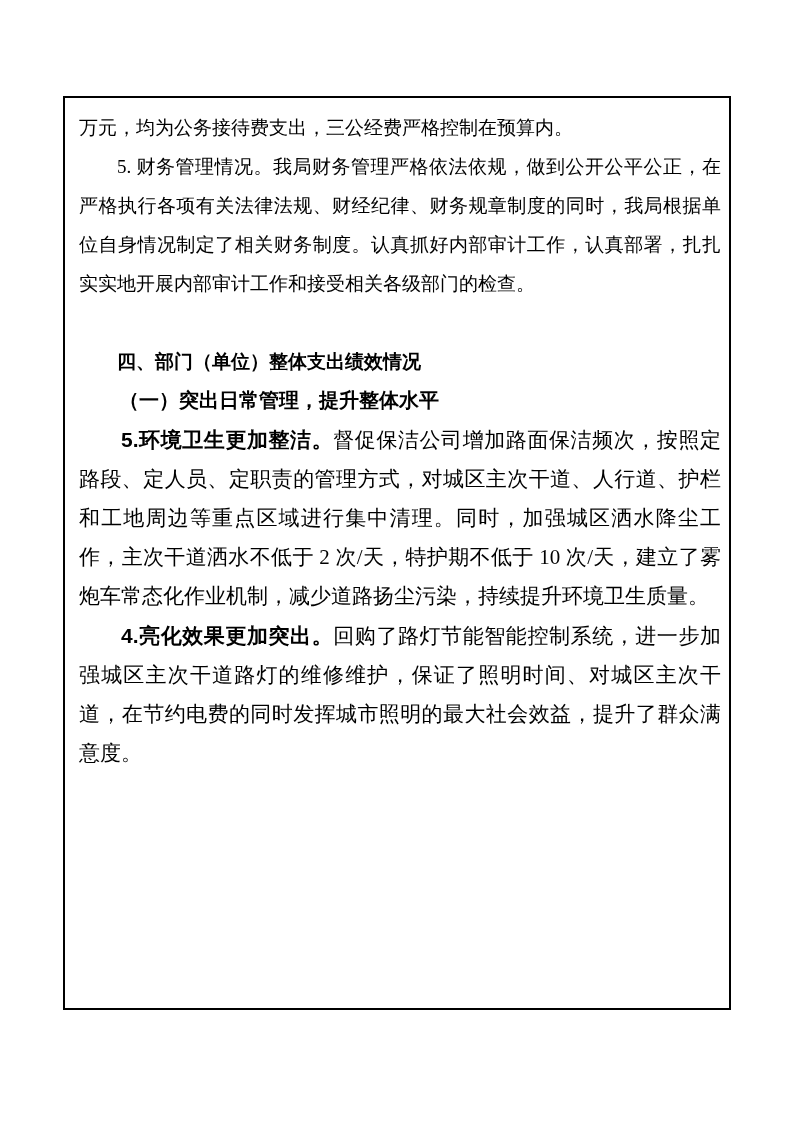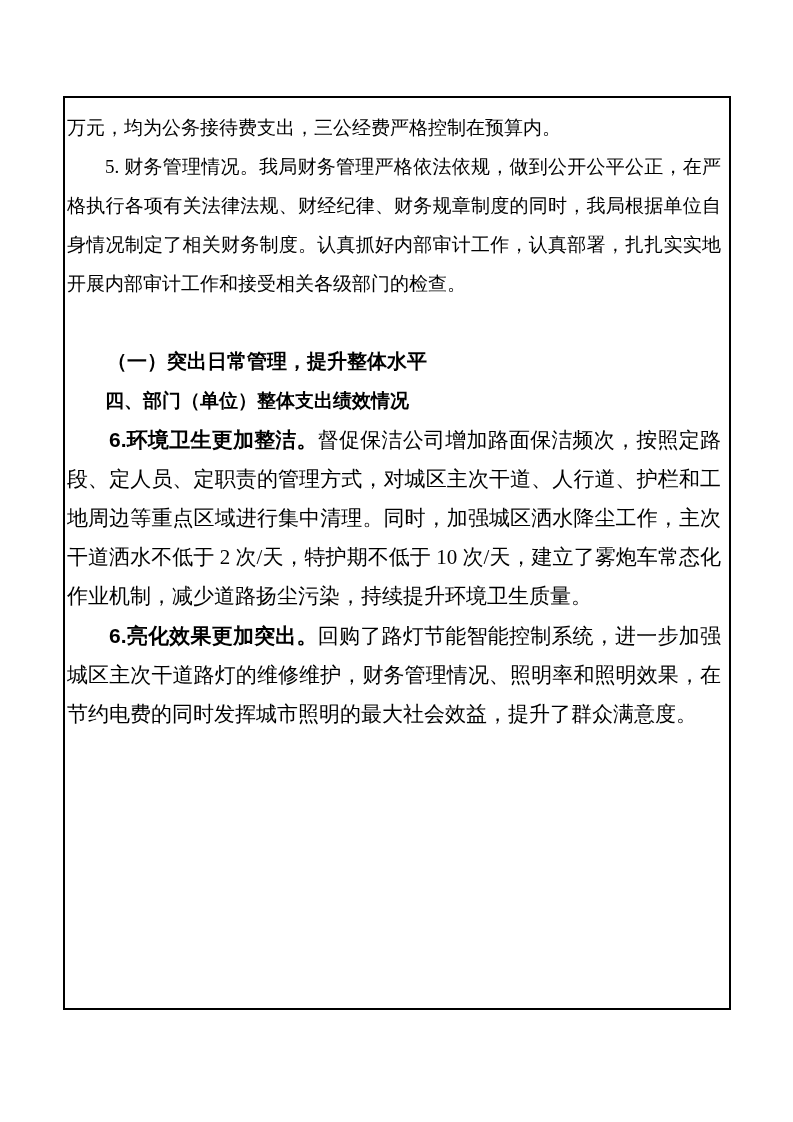--- a/index.html
+++ b/index.html
@@ -17,21 +17,21 @@
     background: #ffffff;
     overflow: hidden;
   }
   .content-box {
     position: absolute;
     left: 63px;
     top: 96px;
     width: 668px;
     height: 914px;
     border: 2px solid #000000;
-    padding: 10px 8px 0 2px;
+    padding: 10px 8px 0 14px;
     background: #ffffff;
   }
   .para {
     margin: 0;
     color: #000000;
     text-align: justify;
   }
   .para.indent { text-indent: 2em; }
   .style-body {
     font-size: 19px;
@@ -64,19 +64,19 @@
 </style>
 </head>
 <body>
 
 <div class="page">
   <div class="content-box">
     <div id="paragraphs">
         <p class="para style-body"><span class="run">万元，均为公务接待费支出，三公经费严格控制在预算内。</span></p>
         <p class="para style-body indent"><span class="run">5. 财务管理情况。我局财务管理严格依法依规，做到公开公平公正，在严格执行各项有关法律法规、财经纪律、财务规章制度的同时，我局根据单位自身情况制定了相关财务制度。认真抓好内部审计工作，认真部署，扎扎实实地开展内部审计工作和接受相关各级部门的检查。</span></p>
         <p class="para style-spacer"></p>
+        <p class="para style-heading1 indent"><span class="run run-bold">四、部门（单位）整体支出绩效情况</span></p>
         <p class="para style-heading2 indent"><span class="run run-bold">（一）突出日常管理，提升整体水平</span></p>
-        <p class="para style-heading1 indent"><span class="run run-bold">四、部门（单位）整体支出绩效情况</span></p>
-        <p class="para style-section indent"><span class="run run-bold">6.环境卫生更加整洁。</span><span class="run">督促保洁公司增加路面保洁频次，按照定路段、定人员、定职责的管理方式，对城区主次干道、人行道、护栏和工地周边等重点区域进行集中清理。同时，加强城区洒水降尘工作，主次干道洒水不低于 2 次/天，特护期不低于 10 次/天，建立了雾炮车常态化作业机制，减少道路扬尘污染，持续提升环境卫生质量。</span></p>
-        <p class="para style-section indent"><span class="run run-bold">6.亮化效果更加突出。</span><span class="run">回购了路灯节能智能控制系统，进一步加强城区主次干道路灯的维修维护，财务管理情况、照明率和照明效果，在节约电费的同时发挥城市照明的最大社会效益，提升了群众满意度。</span></p>
+        <p class="para style-section indent"><span class="run run-bold">5.环境卫生更加整洁。</span><span class="run">督促保洁公司增加路面保洁频次，按照定路段、定人员、定职责的管理方式，对城区主次干道、人行道、护栏和工地周边等重点区域进行集中清理。同时，加强城区洒水降尘工作，主次干道洒水不低于 2 次/天，特护期不低于 10 次/天，建立了雾炮车常态化作业机制，减少道路扬尘污染，持续提升环境卫生质量。</span></p>
+        <p class="para style-section indent"><span class="run run-bold">4.亮化效果更加突出。</span><span class="run">回购了路灯节能智能控制系统，进一步加强城区主次干道路灯的维修维护，保证了照明时间、对城区主次干道，在节约电费的同时发挥城市照明的最大社会效益，提升了群众满意度。</span></p>
       </div>
   </div>
 </div>
 
 </body></html>

